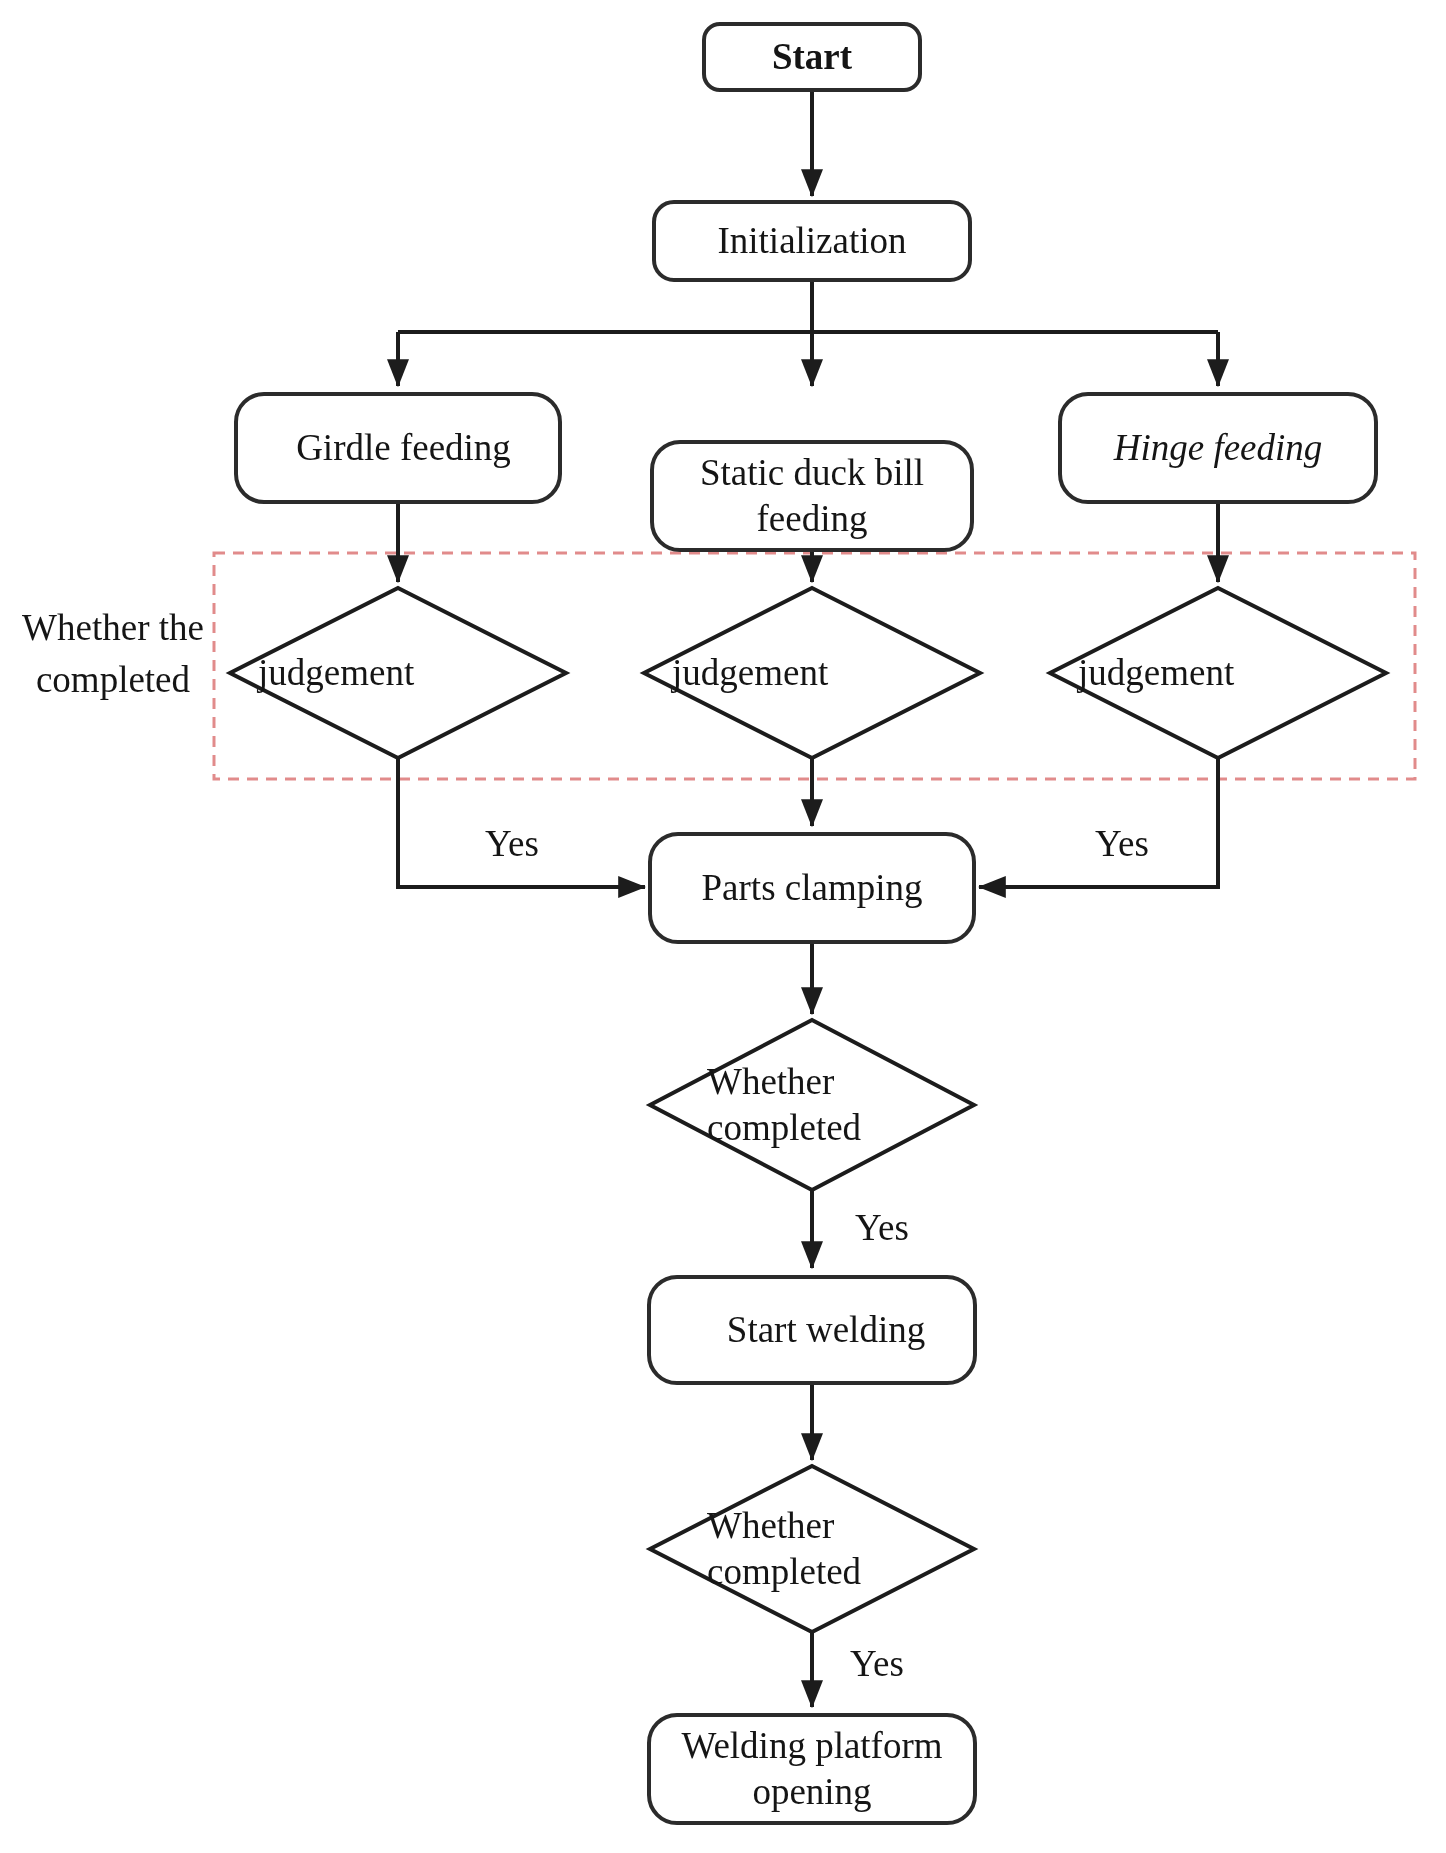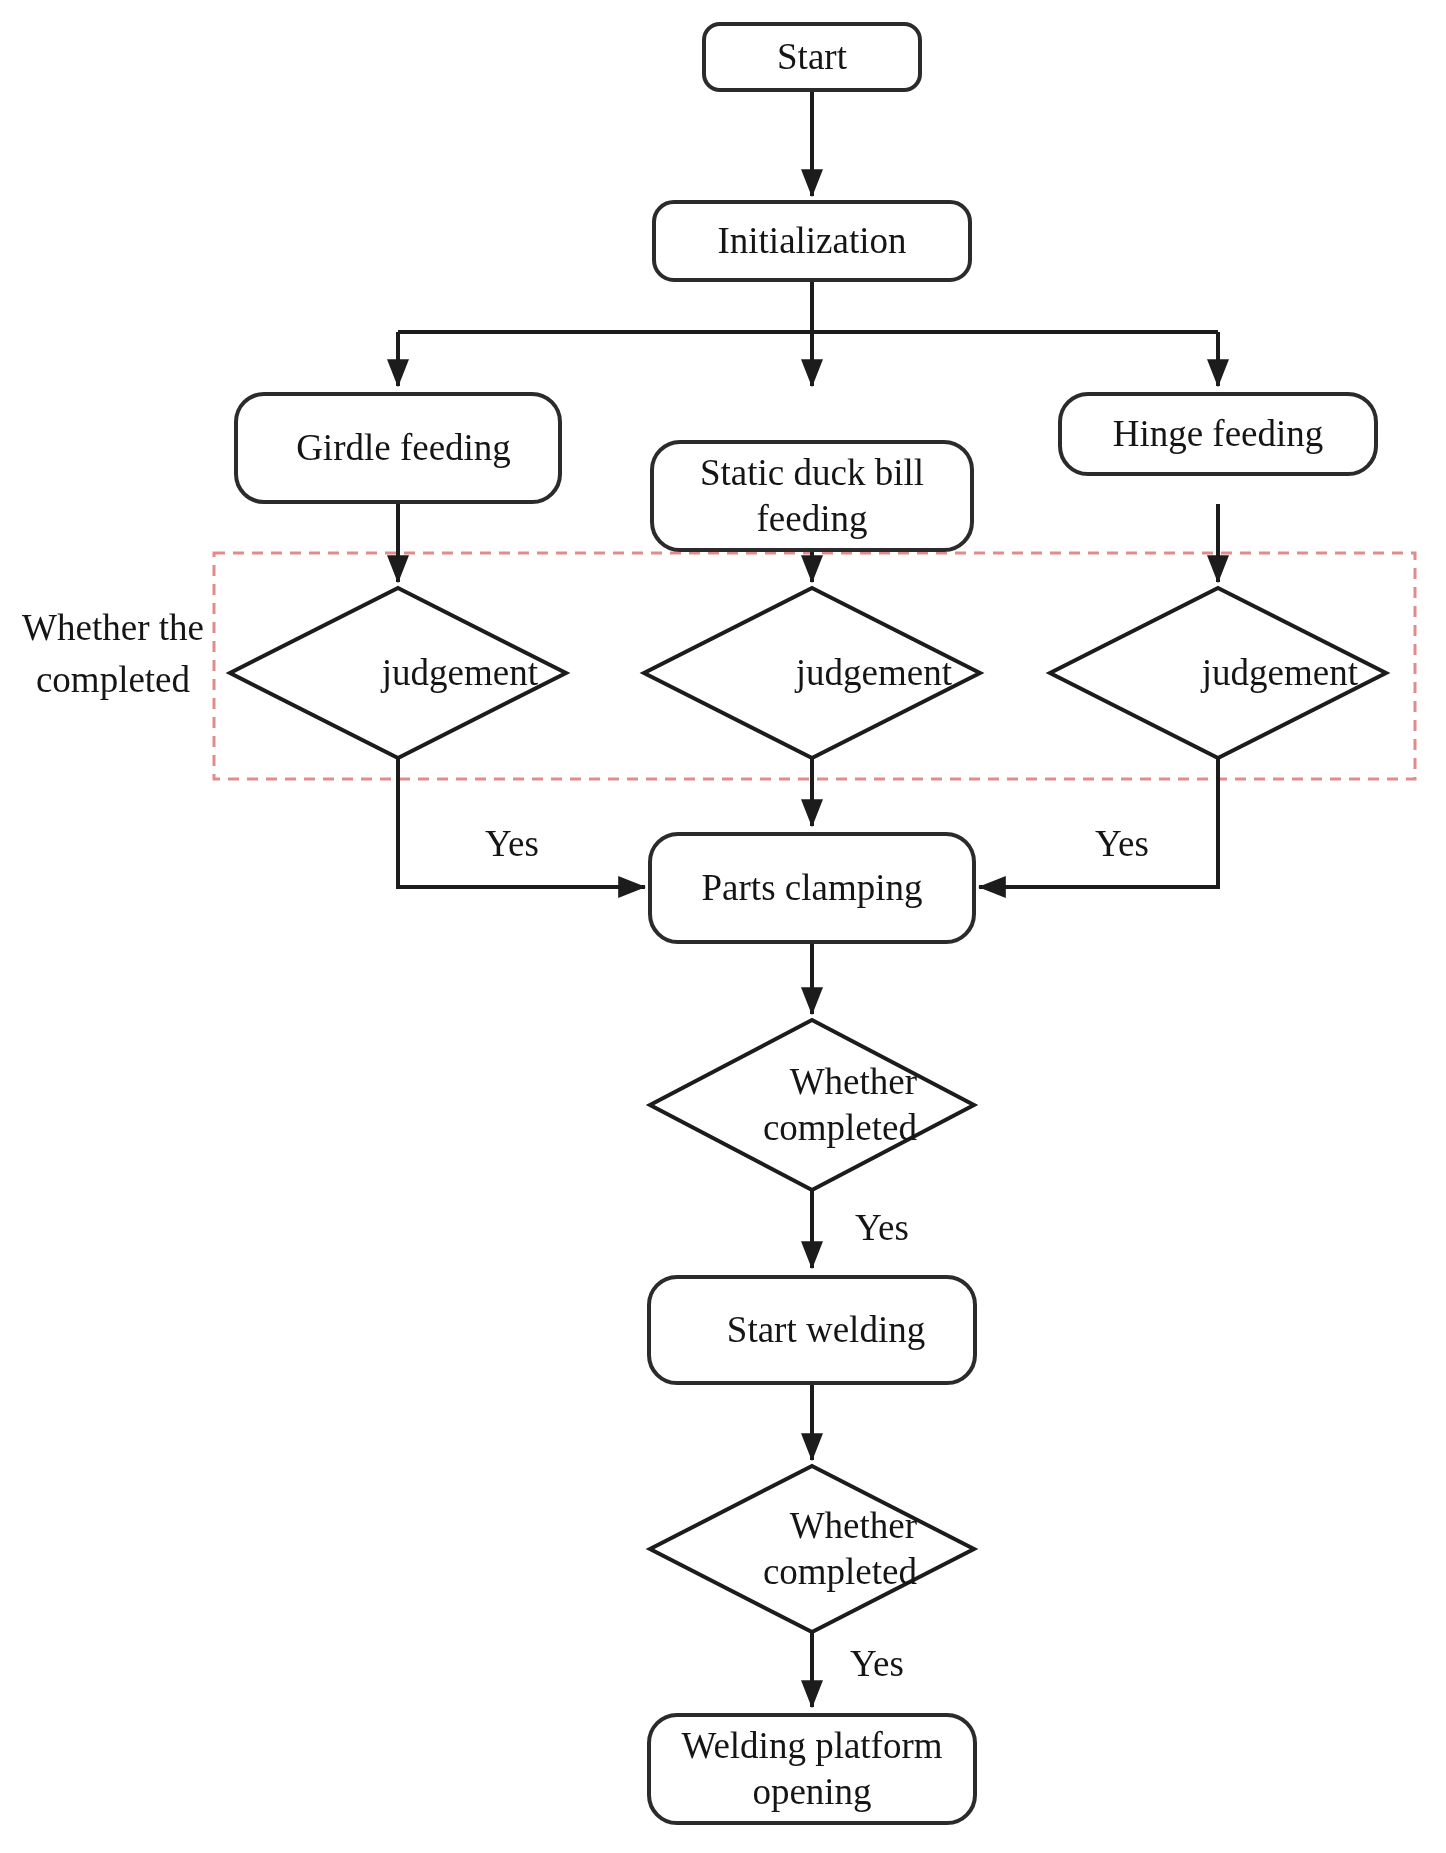--- a/index.html
+++ b/index.html
@@ -33,21 +33,21 @@
     border-radius: 30px;
     font-size: 37px;
     line-height: 1.25;
     box-sizing: border-box;
     z-index: 2;
   }
   .node.small { border-radius: 18px; }
   .diamond-label {
     position: absolute;
     transform: translate(-50%, -50%);
-    text-align: right;
+    text-align: left;
     font-size: 37px;
     line-height: 1.25;
     z-index: 2;
     white-space: normal;
   }
   .edge-label {
     position: absolute;
     transform: translate(-50%, -50%);
     font-size: 37px;
     z-index: 2;
@@ -111,29 +111,29 @@
     <path class="edge" d="M812 1385 V1460" marker-end="url(#arrow)"></path>
     <path class="edge" d="M812 1632 V1707" marker-end="url(#arrow)"></path>
 
     <polygon class="shape" points="398,588 566,673 398,758 230,673"></polygon>
     <polygon class="shape" points="812,588 980,673 812,758 644,673"></polygon>
     <polygon class="shape" points="1218,588 1386,673 1218,758 1050,673"></polygon>
     <polygon class="shape" points="812,1020 974,1105 812,1190 650,1105"></polygon>
     <polygon class="shape" points="812,1466 974,1549 812,1632 650,1549"></polygon>
   </svg>
 
-  <div class="node small" style="left:702px; top:22px; width:220px; height:70px;">Start</div>
+  <div class="node small" style="left:702px; top:22px; width:220px; height:70px;font-weight:bold;">Start</div>
 
   <div class="node" style="left:652px; top:200px; width:320px; height:82px; border-radius:22px;">Initialization</div>
 
   <div class="node" style="left:234px; top:392px; width:328px; height:112px;padding-left:11px;">Girdle feeding</div>
 
   <div class="node" style="left:650px; top:392px; width:324px; height:112px;margin-top:48px;">Static duck bill feeding</div>
 
-  <div class="node" style="left:1058px; top:392px; width:320px; height:84px;">Hinge feeding</div>
+  <div class="node" style="left:1058px; top:392px; width:320px; height:112px;font-style:italic;">Hinge feeding</div>
 
   <div class="node" style="left:648px; top:832px; width:328px; height:112px;">Parts clamping</div>
 
   <div class="node" style="left:647px; top:1275px; width:330px; height:110px;padding-left:28px;">Start welding</div>
 
   <div class="node" style="left:647px; top:1713px; width:330px; height:112px;">Welding platform opening</div>
 
   <div class="diamond-label" style="left:398px; top:673px; width:280px;">judgement</div>
   <div class="diamond-label" style="left:812px; top:673px; width:280px;">judgement</div>
   <div class="diamond-label" style="left:1218px; top:673px; width:280px;">judgement</div>

